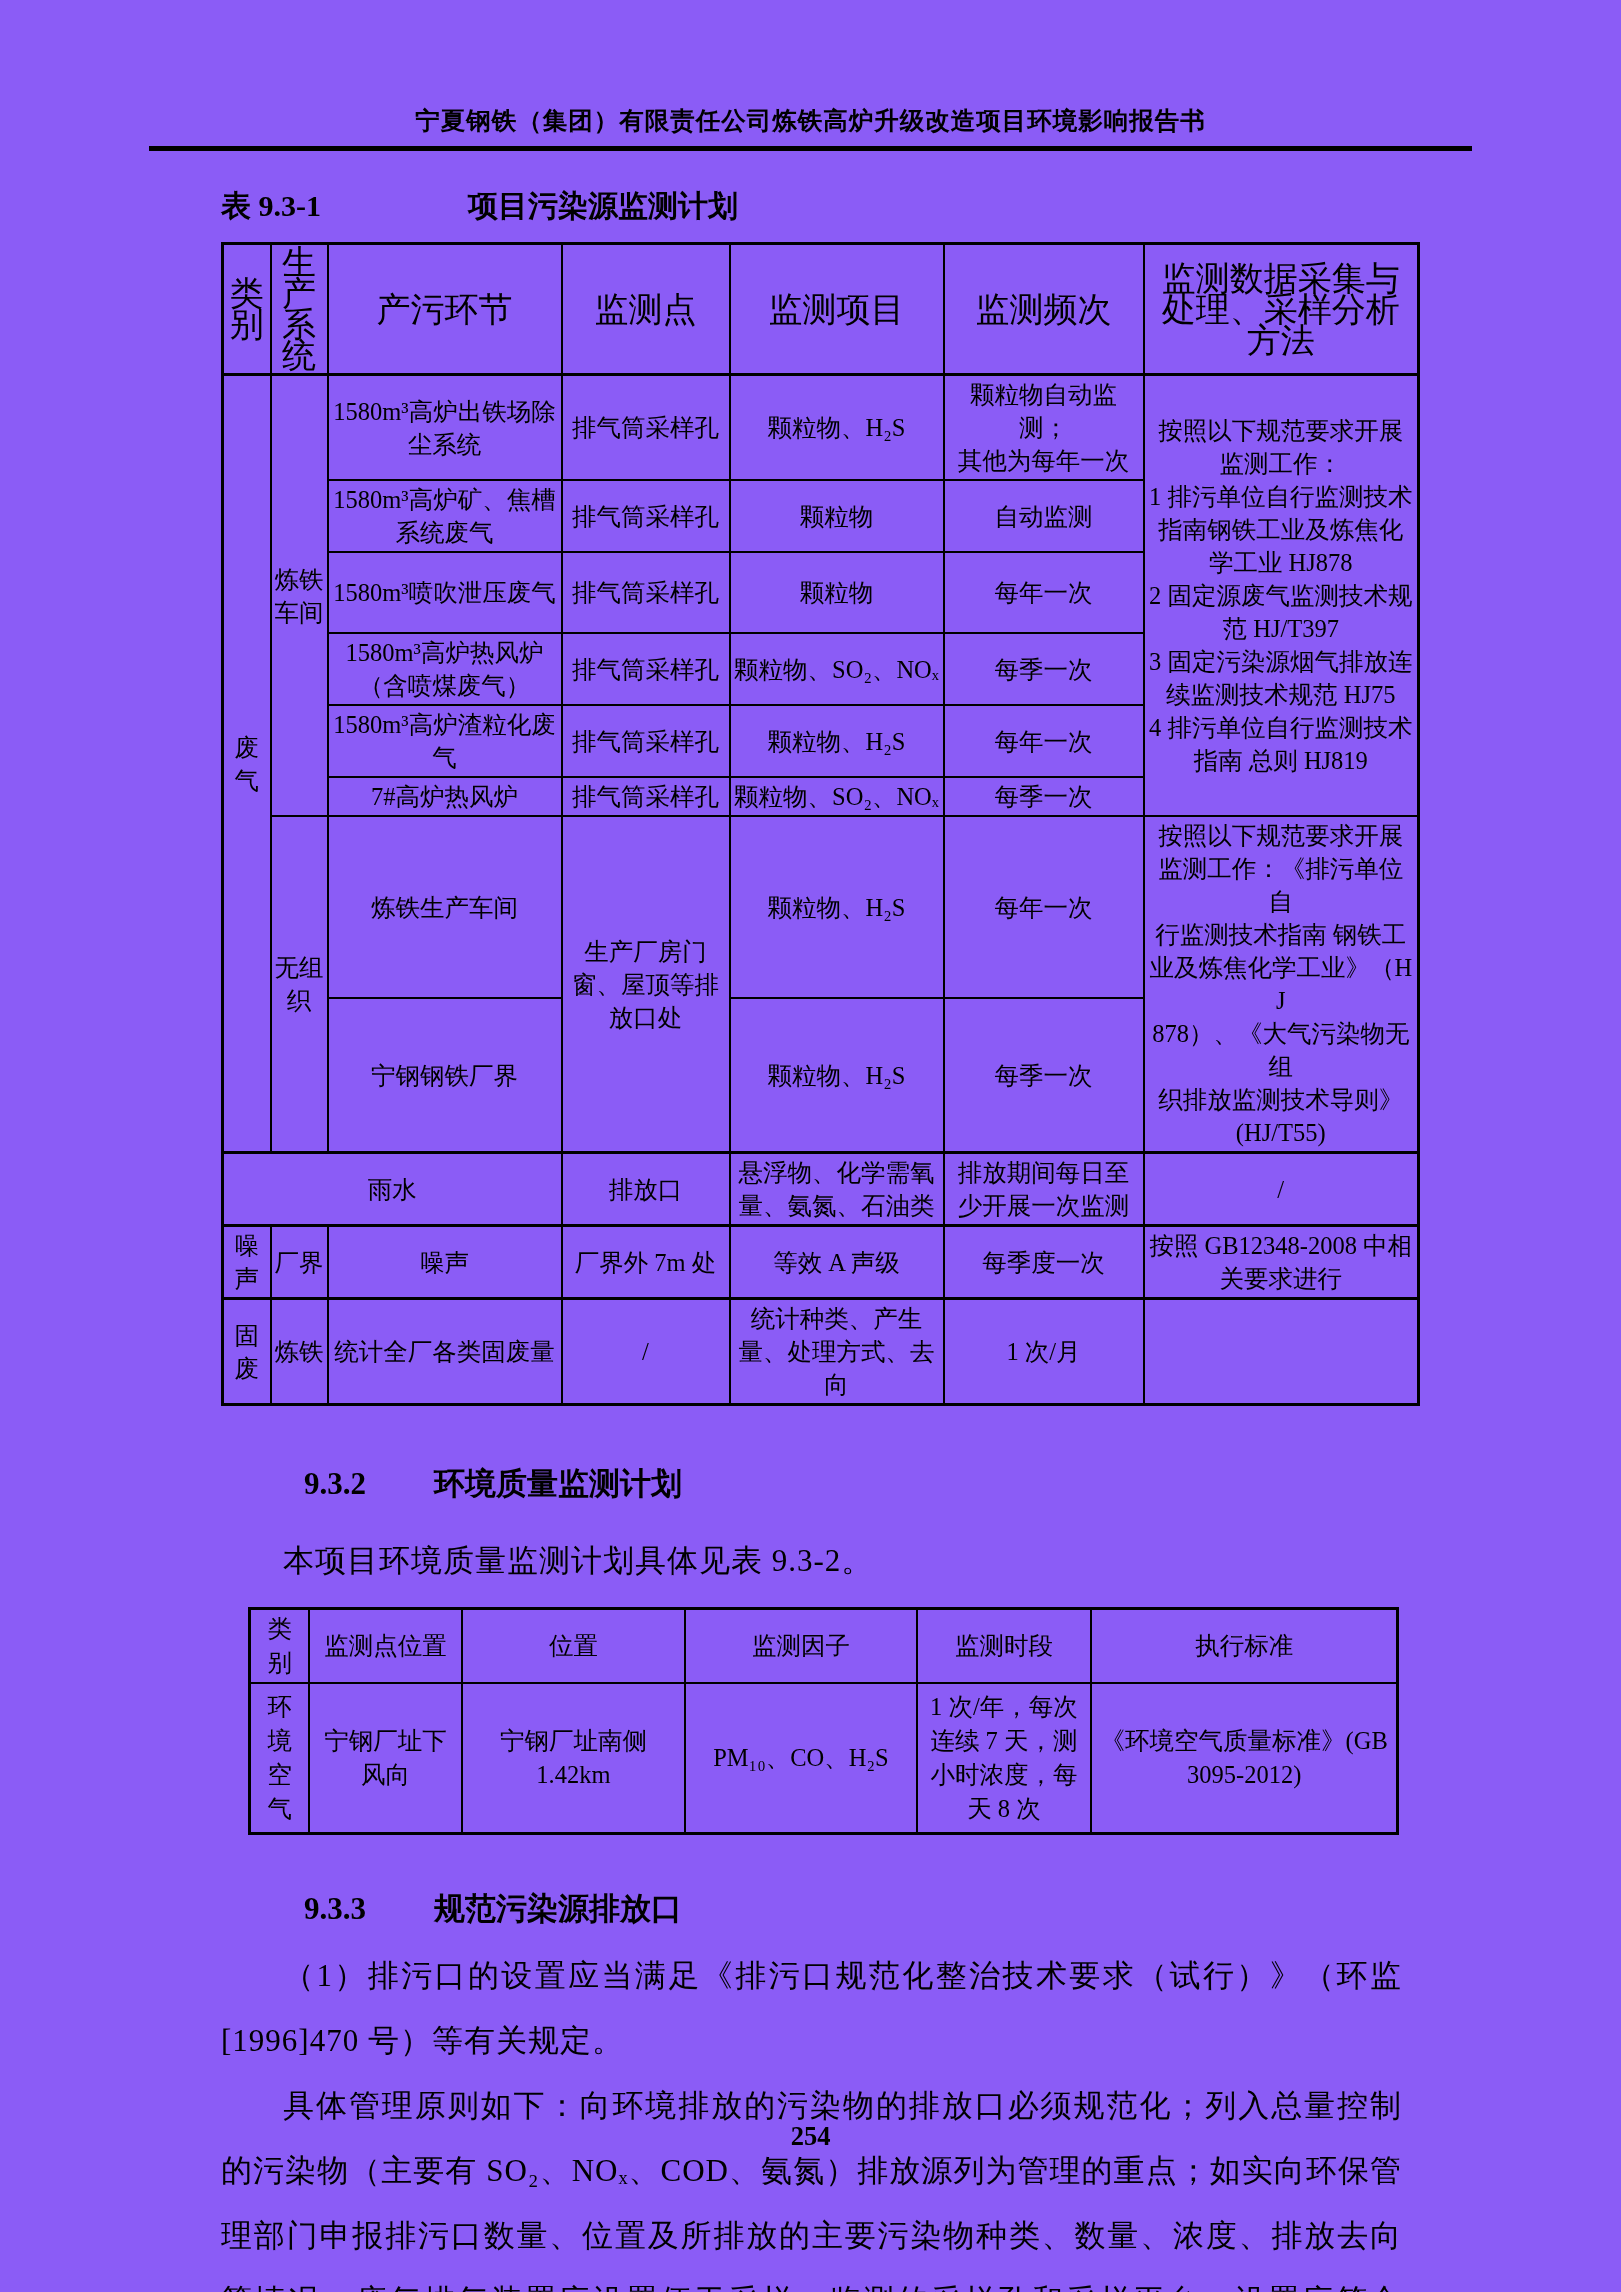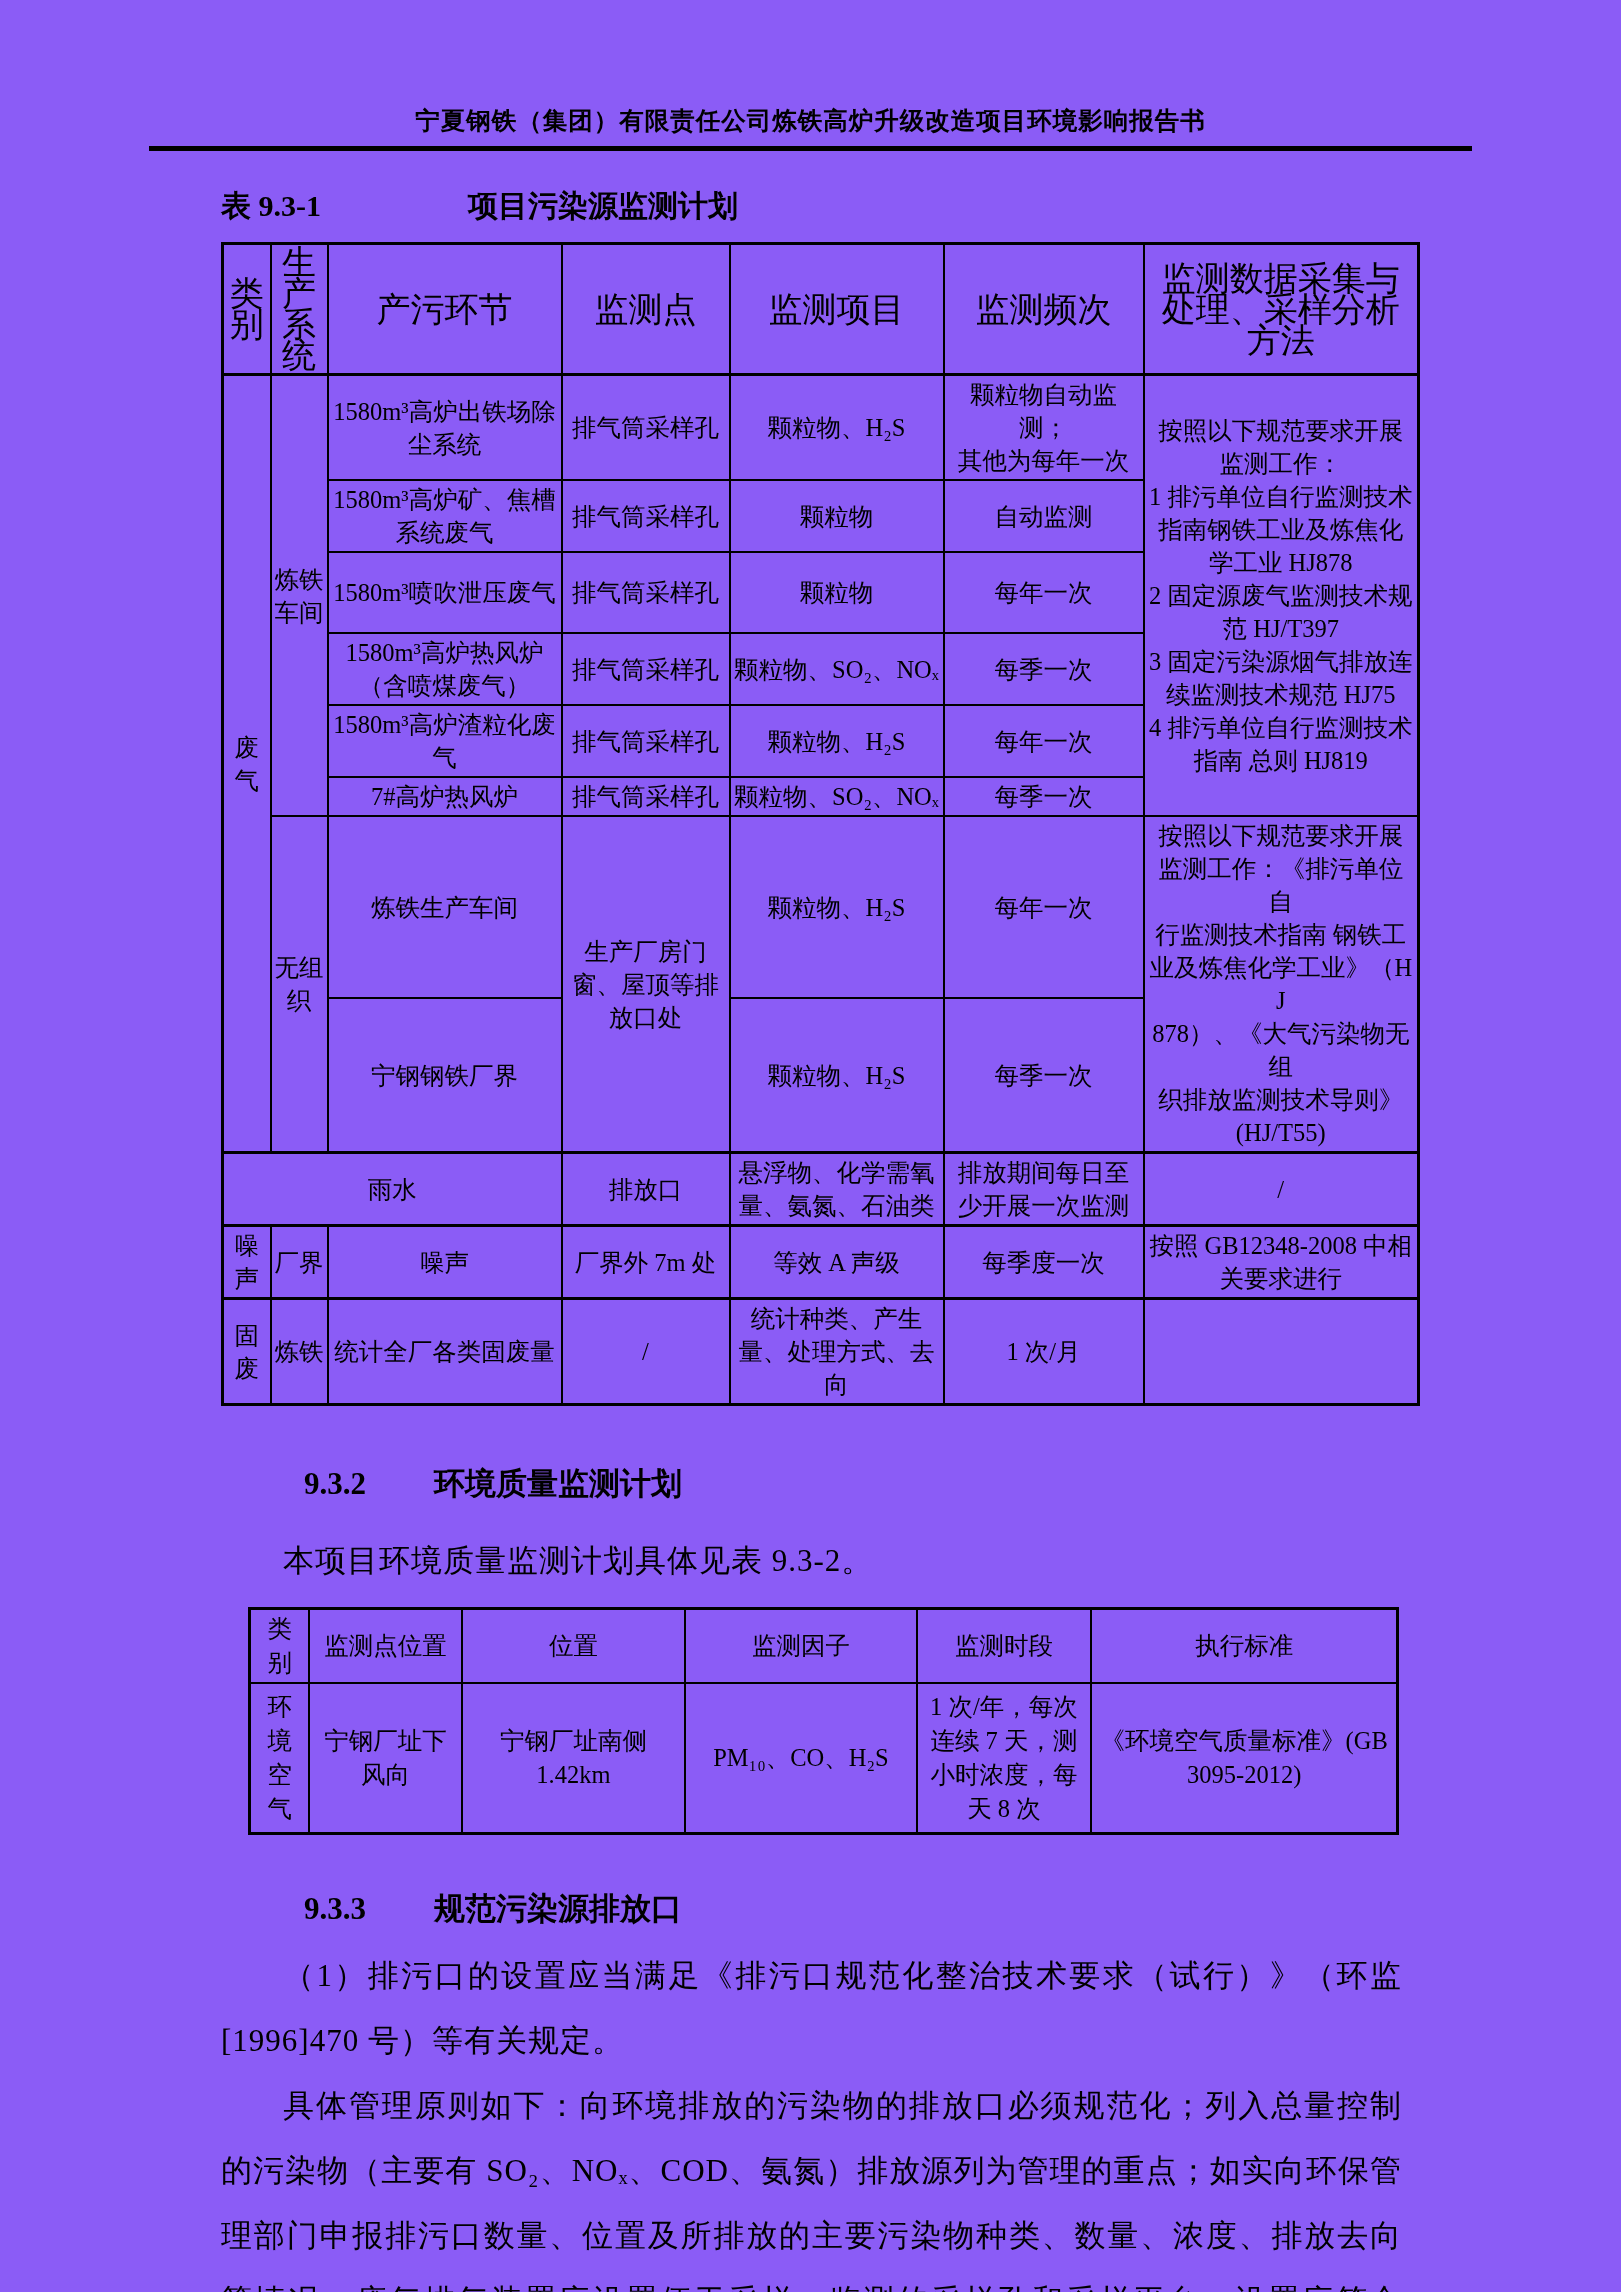--- a/index.html
+++ b/index.html
@@ -207,15 +207,16 @@
 
     <div class="sec sec-933">
       <span class="num">9.3.3</span><span>规范污染源排放口</span>
     </div>
 
     <div class="para para-933a">（1）排污口的设置应当满足《排污口规范化整治技术要求（试行）》（环监[1996]470 号）等有关规定。</div>
     <div class="para">具体管理原则如下：向环境排放的污染物的排放口必须规范化；列入总量控制的污染物（主要有 SO₂、NOₓ、COD、氨氮）排放源列为管理的重点；如实向环保管理部门申报排污口数量、位置及所排放的主要污染物种类、数量、浓度、排放去向等情况；废气排气装置应设置便于采样、监测的采样孔和采样平台，设置应符合《污染源监测技术规范》；工程固废堆存时，应设置专用堆放场地，并</div>
 
   </div>
 
+  <div class="page-number">254</div>
 
 </div>
 
 
 </body></html>

